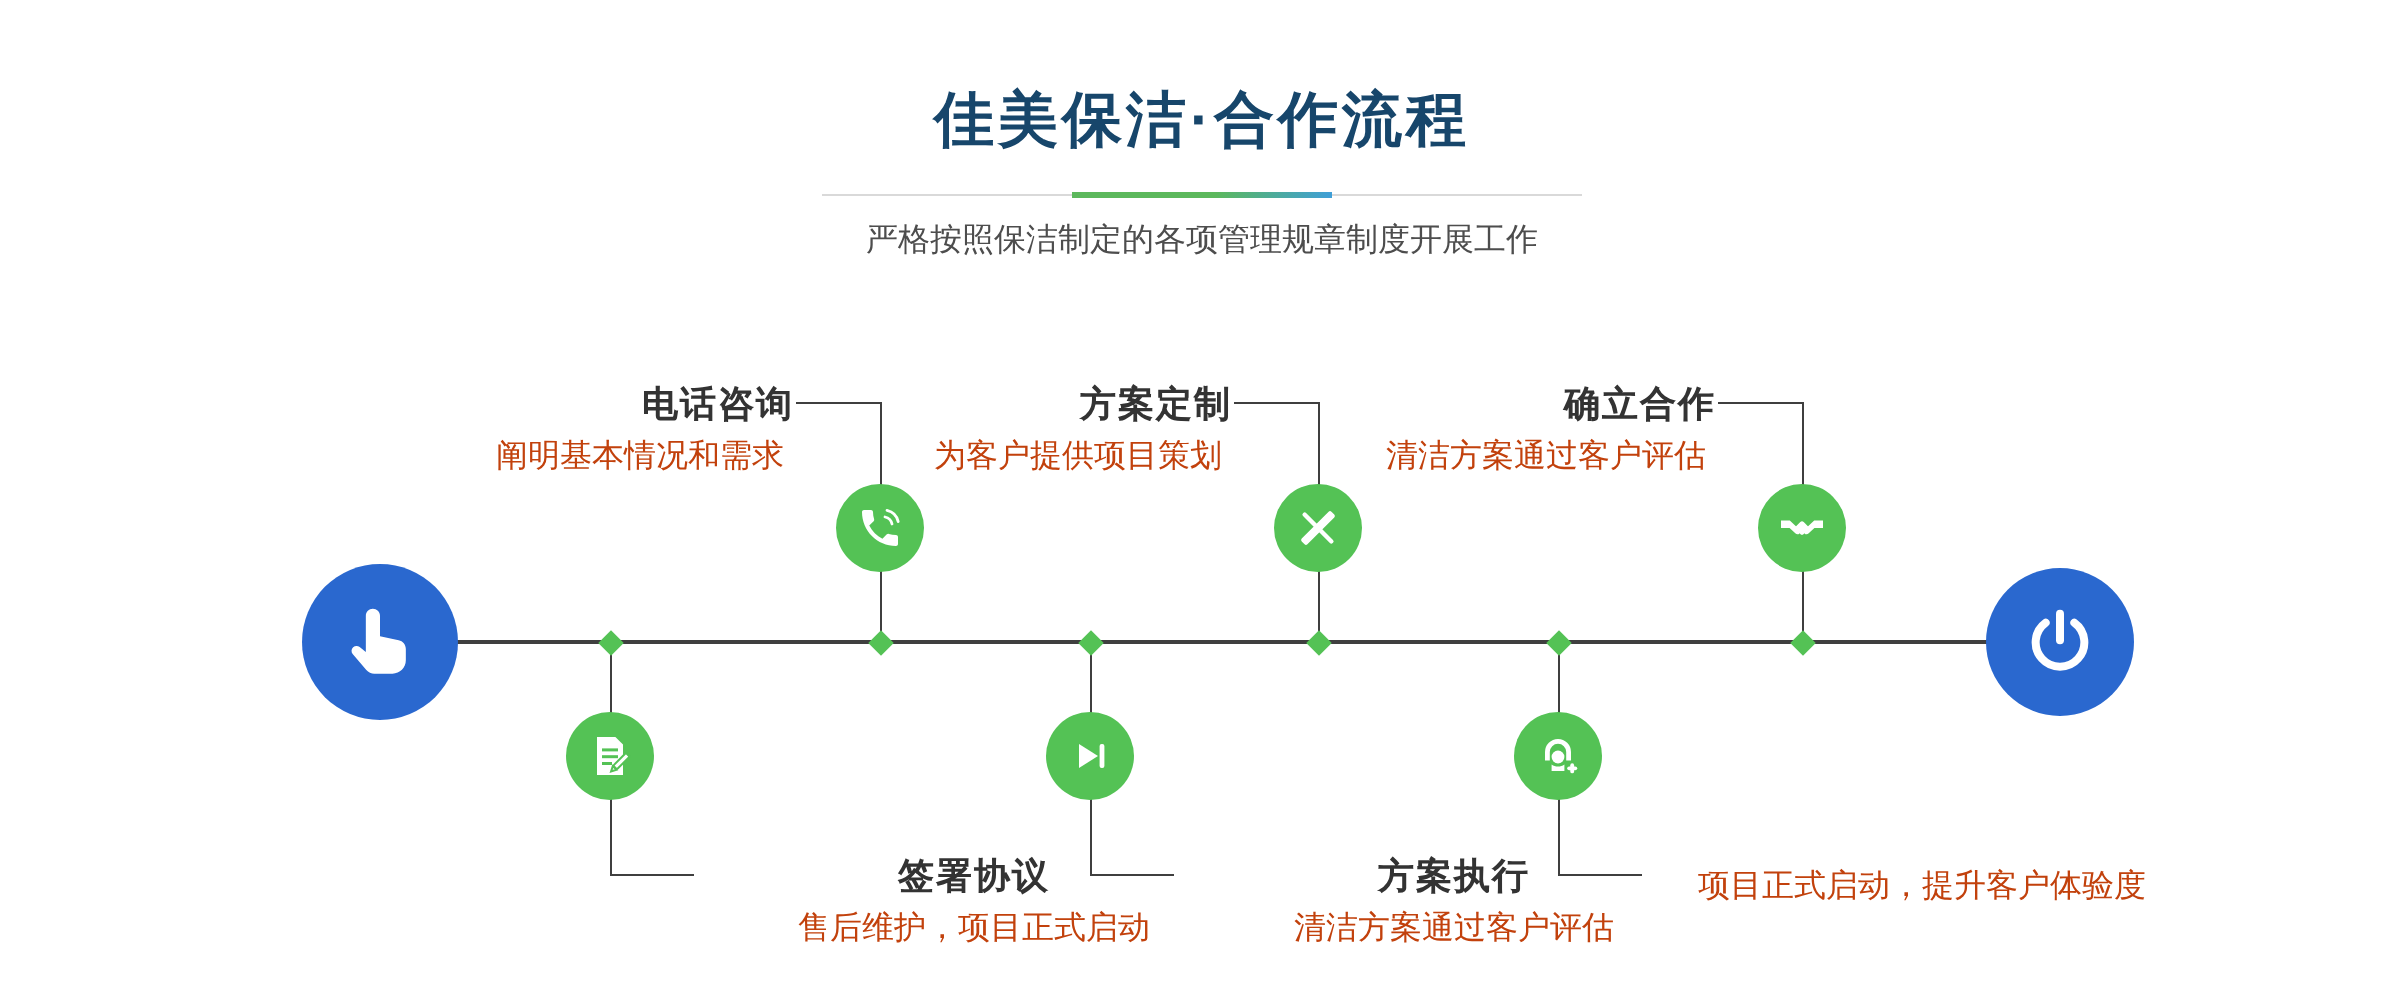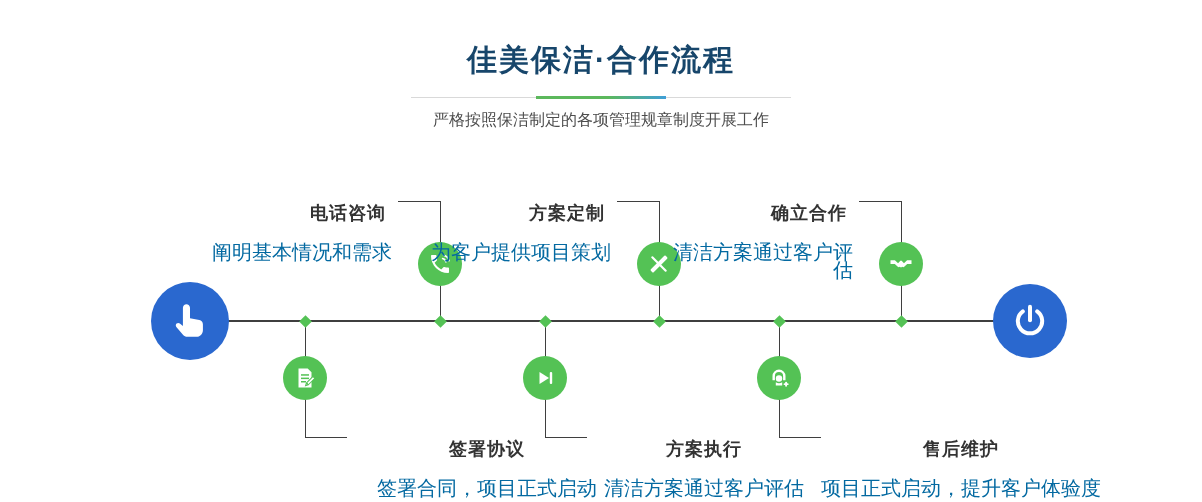--- a/index.html
+++ b/index.html
@@ -23,22 +23,22 @@
 
   .node{position:absolute;width:44px;height:44px;border-radius:50%;background:#54c255;
         display:flex;align-items:center;justify-content:center;}
   .node svg{width:24px;height:24px;display:block;}
   .big-node{position:absolute;border-radius:50%;background:#2a68cf;
             display:flex;align-items:center;justify-content:center;}
   .big-node svg{width:40px;height:40px;display:block;}
 
   .label-top{position:absolute;width:200px;text-align:right;}
   .label-bottom{position:absolute;width:280px;text-align:center;}
-  .step-title{font-size:18px;font-weight:bold;color:#333;line-height:20px;margin:12px;letter-spacing:1px;}
-  .step-desc{font-size:20px;color:#0369a1;line-height:18px;margin:20px 0 0;}
+  .step-title{font-size:18px;font-weight:bold;color:#333;line-height:20px;margin:1px;letter-spacing:1px;}
+  .step-desc{font-size:16px;color:#c2410c;line-height:18px;margin:8px 0 0;}
   .label-top .step-desc{padding-right:6px;}
 </style>
 </head>
 <body>
 
 <div class="canvas">
 
   <h1 class="title">佳美保洁·合作流程</h1>
   <div class="divider">
     <span class="divider-accent"></span>
@@ -150,24 +150,23 @@
     <div class="step-title">确立合作</div>
     <div class="step-desc">清洁方案通过客户评估</div>
   </div>
   <div class="label-top" style="left:417px;top:191px;">
     <div class="step-title">方案定制</div>
     <div class="step-desc">为客户提供项目策划</div>
   </div>
 
   <div class="label-bottom" style="left:347px;top:427px;">
     <div class="step-title">签署协议</div>
-    <div class="step-desc">签署合同，项目正式启动</div>
+    <div class="step-desc">售后维护，项目正式启动</div>
   </div>
-  <div class="label-bottom" style="left:564px;top:427px;">
+  <div class="label-bottom" style="left:587px;top:427px;">
     <div class="step-title">方案执行</div>
     <div class="step-desc">清洁方案通过客户评估</div>
   </div>
   <div class="label-bottom" style="left:821px;top:427px;">
-    <div class="step-title">售后维护</div>
     <div class="step-desc">项目正式启动，提升客户体验度</div>
   </div>
 
 </div>
 
 </body></html>

